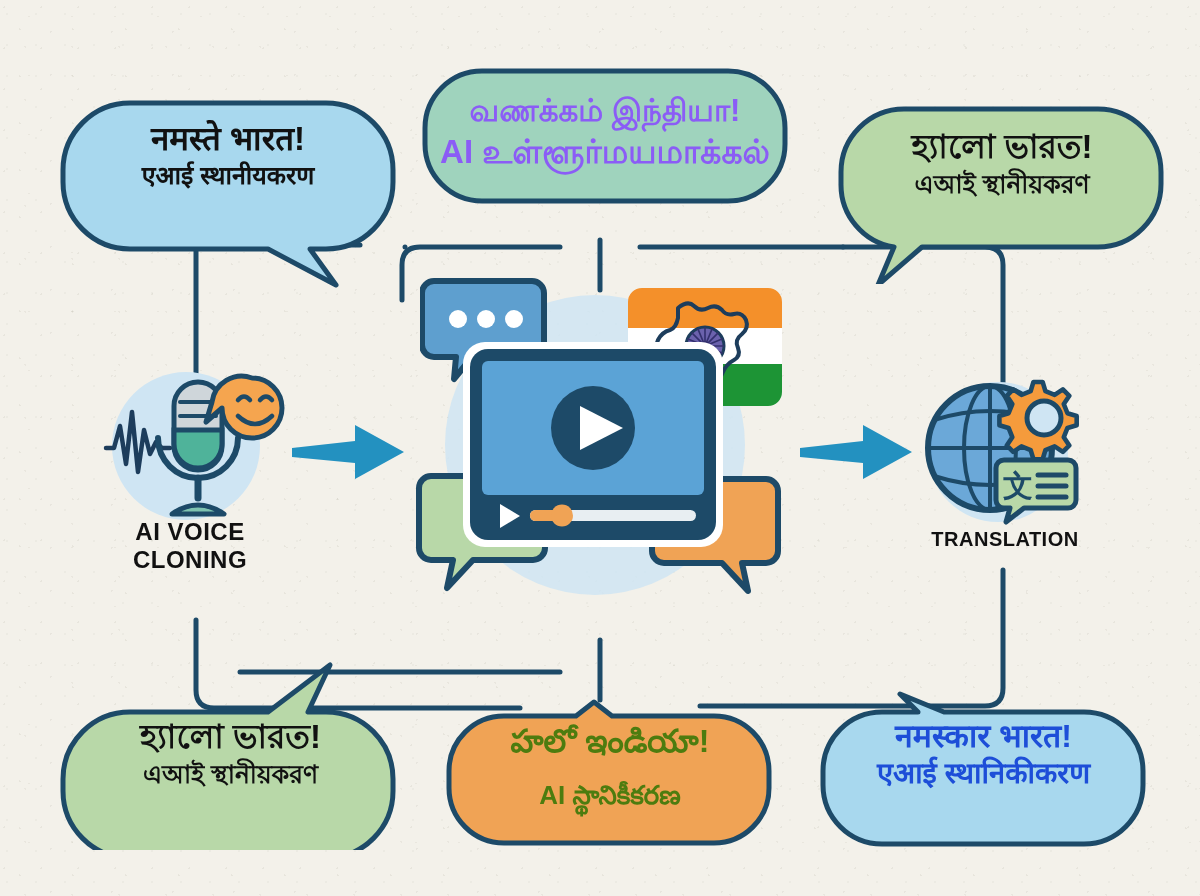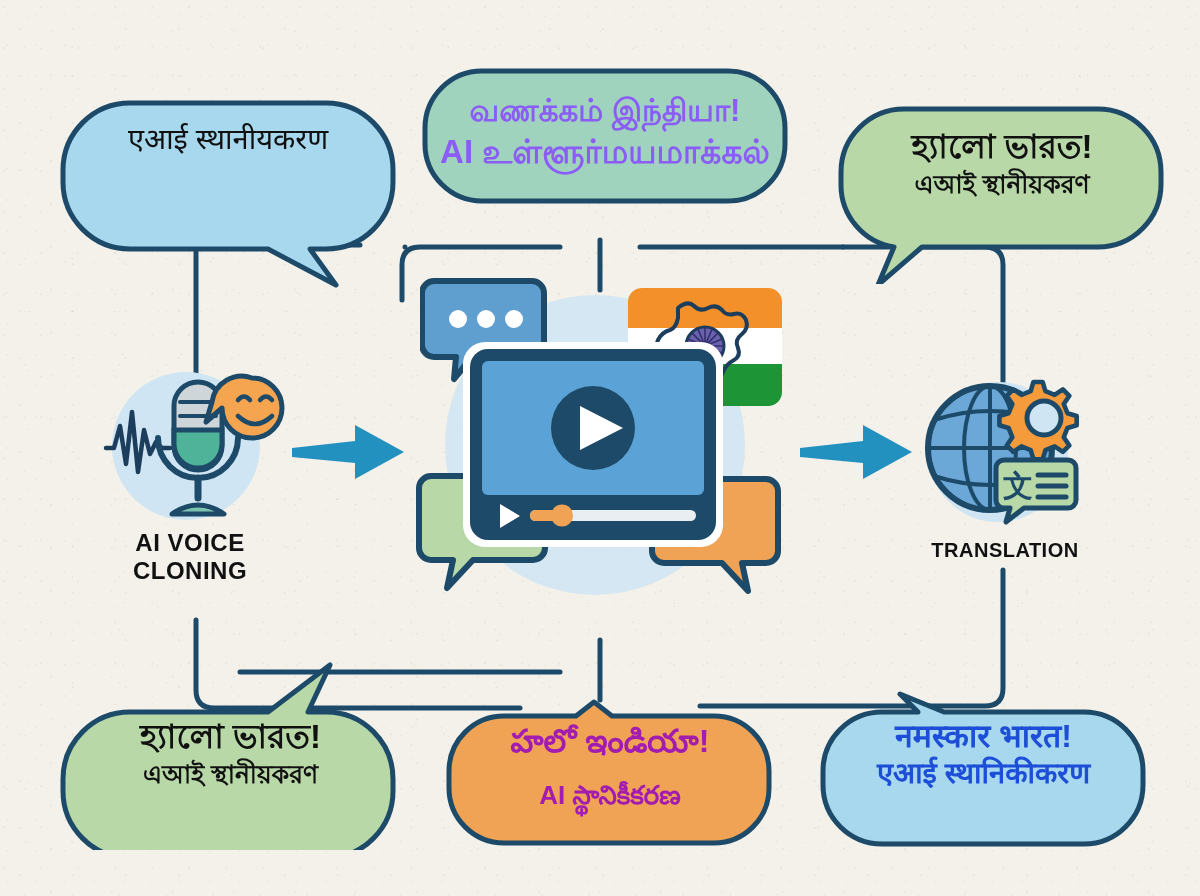--- a/index.html
+++ b/index.html
@@ -26,21 +26,20 @@
   }
   #connector-layer, #arrow-layer { position:absolute; inset:0; pointer-events:none; }
 
   .corner-label{
     position:absolute;
     font-weight:800;
     letter-spacing:.5px;
     color:#111;
     text-align:center;
     line-height:1.15;
-    margin-top:11px;
   }
 
   .icon-disc{
     position:absolute;
     border-radius:50%;
     background:#cfe5f3;
   }
 </style>
 </head>
 <body>
@@ -199,21 +198,22 @@
   </g>
 </svg>
 <div class="corner-label" style="left:870px;top:528px;width:270px;font-size:20px;">
   <div>TRANSLATION</div>
 </div>
 
 <svg style="position:absolute;left:58px;top:98px;" width="340" height="190" viewBox="0 0 340 190">
   <path d="M72,5 H268 a67,67 0 0 1 67,67 v12 a67,67 0 0 1 -67,67 H252 l26,36 l-68,-36 H72 a67,67 0 0 1 -67,-67 v-12 a67,67 0 0 1 67,-67 Z" fill="#a8d8ee" stroke="#1d4a68" stroke-width="5" stroke-linejoin="round"></path>
 </svg>
 <div style="position:absolute;left:68px;top:120px;width:320px;text-align:center;color:#111;">
-  <div style="font-size:29px;font-weight:400;line-height:1.2;margin-top:2px;">एआई स्थानीयकरण</div>
+  <div style="font-size:33px;font-weight:700;line-height:1.15;">नमस्ते भारत!</div>
+  <div style="font-size:25px;font-weight:700;line-height:1.2;margin-top:2px;">एआई स्थानीयकरण</div>
 </div>
 
 <svg style="position:absolute;left:420px;top:66px;" width="370" height="180" viewBox="0 0 370 180">
   <path d="M62,5 H308 a57,57 0 0 1 57,57 v16 a57,57 0 0 1 -57,57 H62 a57,57 0 0 1 -57,-57 v-16 a57,57 0 0 1 57,-57 Z" fill="#9fd3bd" stroke="#1d4a68" stroke-width="5" stroke-linejoin="round"></path>
 </svg>
 <div style="position:absolute;left:425px;top:92px;width:360px;text-align:center;color:#8b5cf6;">
   <div style="font-size:31px;font-weight:700;line-height:1.2;">வணக்கம் இந்தியா!</div>
   <div style="font-size:33px;font-weight:600;line-height:1.25;margin-top:2px;">AI உள்ளூர்மயமாக்கல்</div>
 </div>
 
@@ -229,21 +229,21 @@
   <path d="M72,52 H210 l62,-47 l-22,47 h18 a67,67 0 0 1 67,67 v12 a67,67 0 0 1 -67,67 H72 a67,67 0 0 1 -67,-67 v-12 a67,67 0 0 1 67,-67 Z" fill="#b8d8a8" stroke="#1d4a68" stroke-width="5" stroke-linejoin="round"></path>
 </svg>
 <div style="position:absolute;left:68px;top:718px;width:325px;text-align:center;color:#111;">
   <div style="font-size:33px;font-weight:700;line-height:1.18;">হ্যালো ভারত!</div>
   <div style="font-size:25px;font-weight:600;line-height:1.22;margin-top:2px;">এআই স্থানীয়করণ</div>
 </div>
 
 <svg style="position:absolute;left:444px;top:698px;" width="330" height="150" viewBox="0 0 330 150">
   <path d="M60,18 H132 l18,-14 l18,14 H270 a55,55 0 0 1 55,55 v17 a55,55 0 0 1 -55,55 H60 a55,55 0 0 1 -55,-55 v-17 a55,55 0 0 1 55,-55 Z" fill="#f0a355" stroke="#1d4a68" stroke-width="5" stroke-linejoin="round"></path>
 </svg>
-<div style="position:absolute;left:450px;top:722px;width:320px;text-align:center;color:#a21caf;">
+<div style="position:absolute;left:450px;top:722px;width:320px;text-align:center;color:#4d7c0f;">
   <div style="font-size:32px;font-weight:700;line-height:1.22;">హలో ఇండియా!</div>
   <div style="font-size:26px;font-weight:600;line-height:1.3;margin-top:18px;">AI స్థానికీకరణ</div>
 </div>
 
 <svg style="position:absolute;left:818px;top:690px;" width="330" height="165" viewBox="0 0 330 165">
   <path d="M64,22 H100 l-18,-18 l44,18 H266 a59,59 0 0 1 59,59 v14 a59,59 0 0 1 -59,59 H64 a59,59 0 0 1 -59,-59 v-14 a59,59 0 0 1 59,-59 Z" fill="#a8d8ee" stroke="#1d4a68" stroke-width="5" stroke-linejoin="round"></path>
 </svg>
 <div style="position:absolute;left:826px;top:718px;width:315px;text-align:center;color:#1d4ed8;">
   <div style="font-size:32px;font-weight:700;line-height:1.18;">नमस्कार भारत!</div>
   <div style="font-size:29px;font-weight:700;line-height:1.22;margin-top:0;">एआई स्थानिकीकरण</div>

